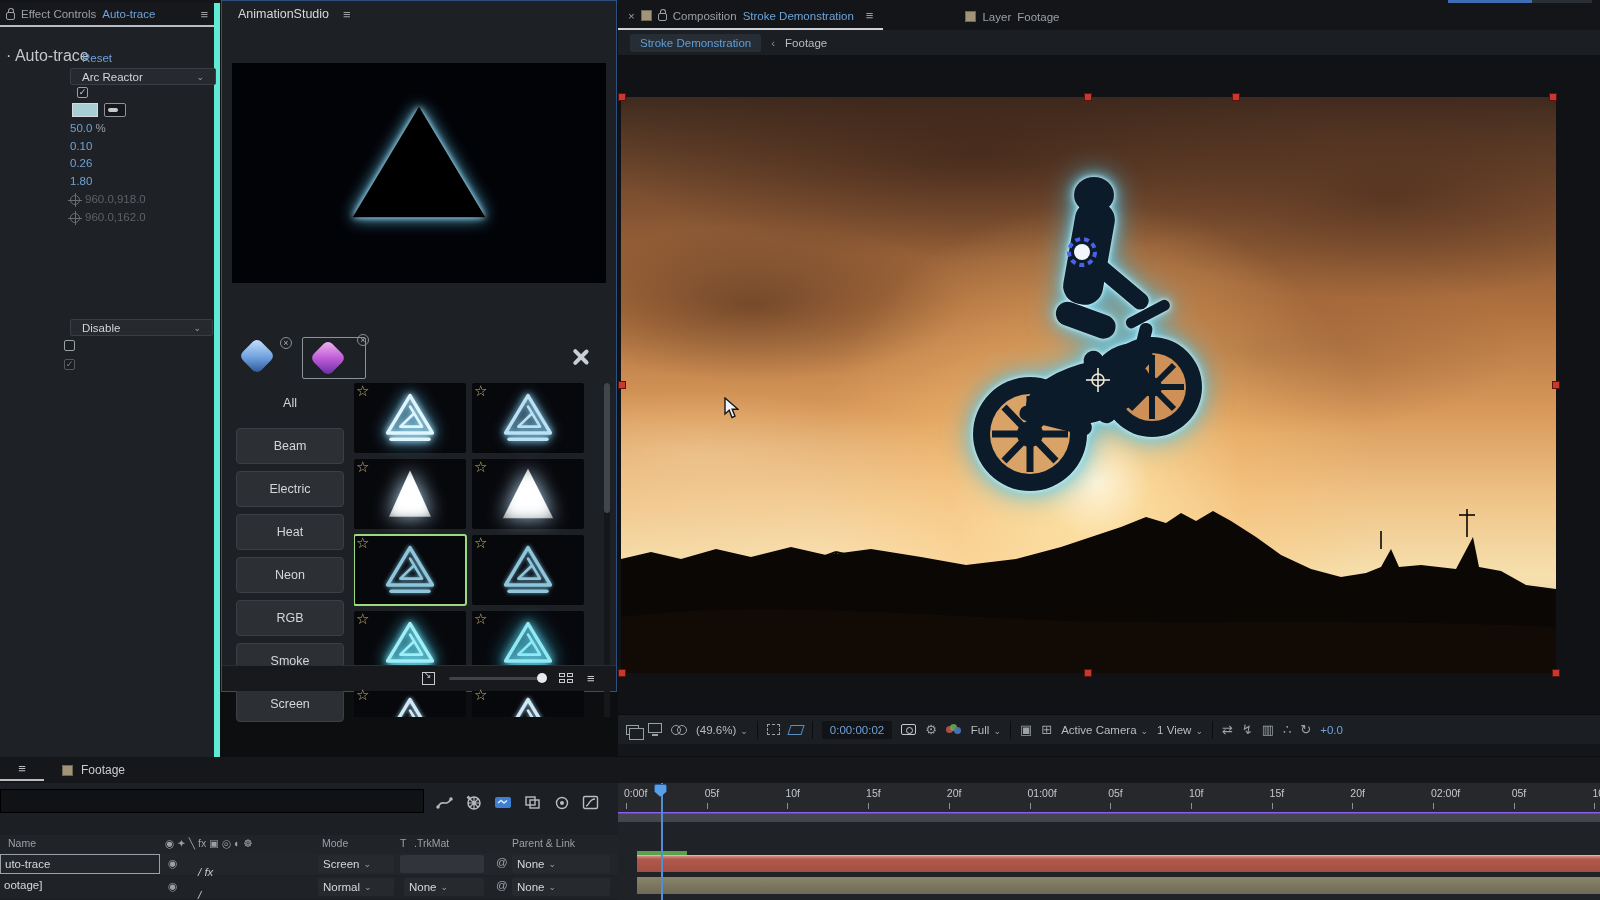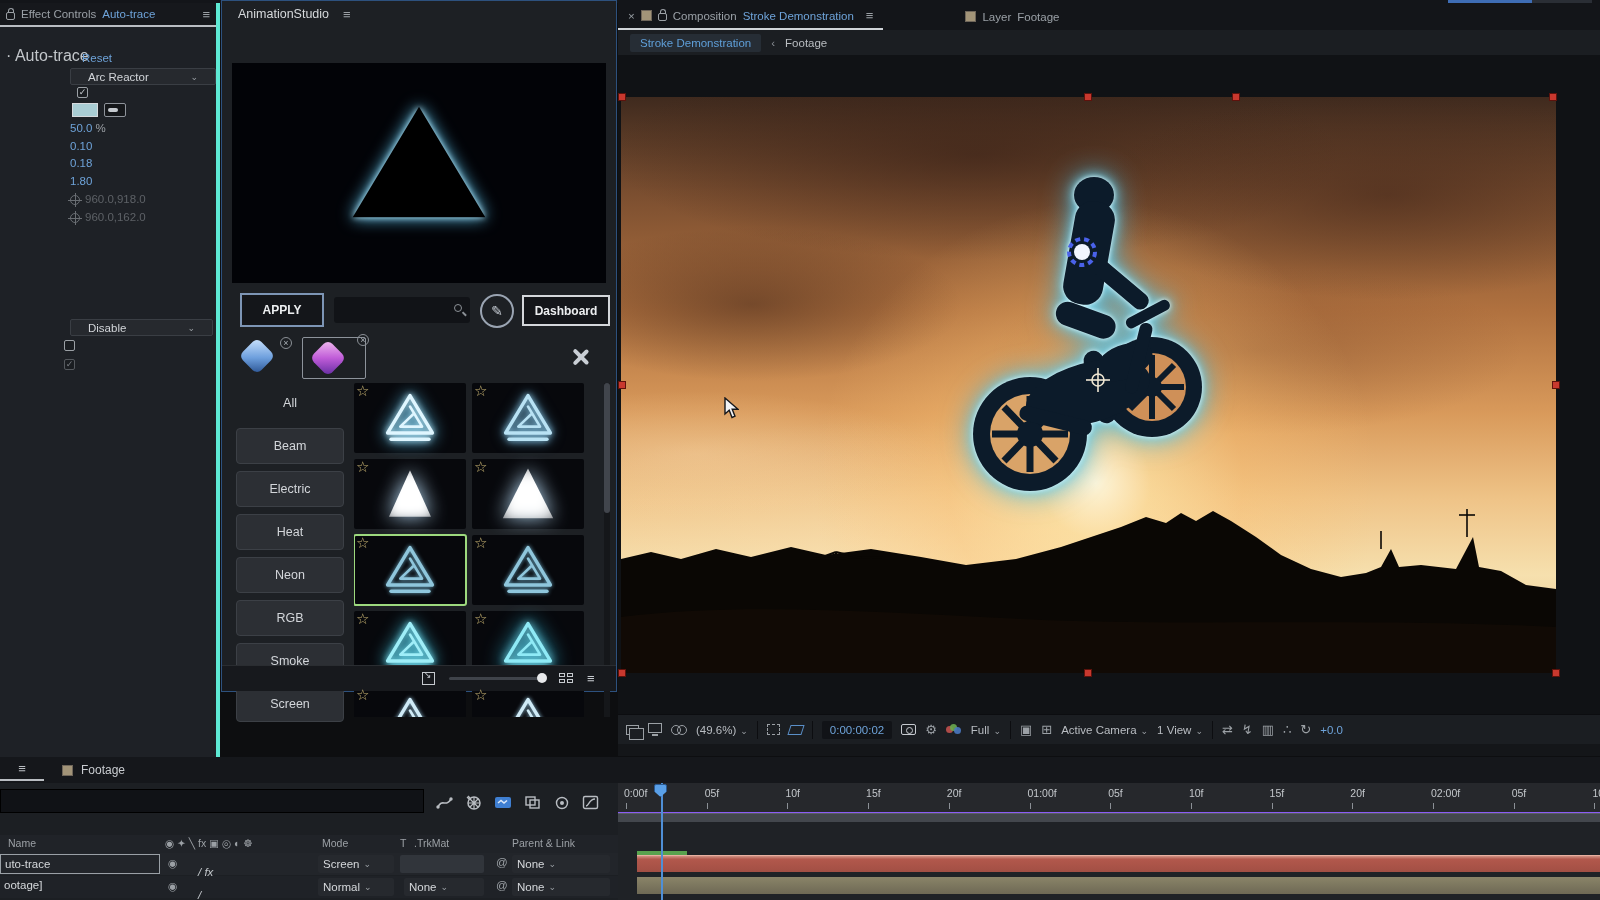--- a/index.html
+++ b/index.html
@@ -7,28 +7,28 @@
   #screen{position:relative;width:1600px;height:900px;background:#0d0e10;overflow:hidden;color:#c6cacf;}
   .abs{position:absolute;}
   .dim{color:#5d6166;}
   .blue{color:#6ea3d9;}
   .chev{font-size:9px;color:#9ba0a5;margin-left:4px;}
   
   #topstrip{left:0;top:0;width:1600px;height:3px;background:#131519;}
   #topstrip .seg-blue{position:absolute;left:1448px;top:0;width:84px;height:3px;background:#3e6db5;}
   #topstrip .seg-lt{position:absolute;left:1532px;top:0;width:60px;height:3px;background:#2a2e35;}
   
-  #ecpanel{left:0;top:3px;width:220px;height:754px;background:#1e2126;border-right:4px solid #5eead4;}
+  #ecpanel{left:0;top:3px;width:220px;height:754px;background:#1e2126;border-right:6px solid #5eead4;}
   #ecpanel .tabbar{position:absolute;left:0;top:0;width:100%;height:24px;background:#16181c;border-bottom:2px solid #b9bdc2;display:flex;align-items:center;gap:6px;padding:0 6px;font-size:11.5px;}
   .lockicon{display:inline-block;width:9px;height:8px;border:1.5px solid #9ba0a5;border-radius:2px;position:relative;margin-top:3px;}
   .lockicon:before{content:"";position:absolute;left:1px;top:-5px;width:4px;height:4px;border:1.5px solid #9ba0a5;border-bottom:none;border-radius:4px 4px 0 0;}
   .menu-glyph{color:#9ba0a5;font-size:13px;margin-left:auto;}
   #ecpanel .grouprow{position:absolute;left:6px;top:44px;font-size:16px;color:#c3c7cb;}
   .ec-row{position:absolute;left:70px;font-size:11.5px;}
-  .dropdown{background:#26292e;border:1px solid #3a3e44;border-radius:2px;height:17px;display:flex;align-items:center;padding:0 17px;font-size:11.5px;color:#d2d5d9;}
+  .dropdown{background:#26292e;border:1px solid #3a3e44;border-radius:2px;height:17px;display:flex;align-items:center;padding:0 11px;font-size:11.5px;color:#d2d5d9;}
   .dropdown .chev{margin-left:auto;}
   .cb{width:11px;height:11px;border:1.5px solid #9ba0a5;border-radius:2px;font-size:9px;line-height:9px;text-align:center;color:#c6cacf;background:#1a1d21;}
   .cb.dimmed{border-color:#55595e;color:#7b7f84;}
   .swatch{width:26px;height:14px;background:#a9cdd4;border:1px solid #d6dade;}
   .pickbox{width:22px;height:14px;background:#15171a;border:1px solid #8e939a;border-radius:2px;position:relative;}
   .pickbox:before{content:"";position:absolute;left:3px;top:4px;width:10px;height:4px;background:#c6cacf;border-radius:2px;}
   .xhair{display:inline-block;width:10px;height:10px;border:1px solid #6a6e73;border-radius:50%;position:relative;margin-right:5px;vertical-align:-2px;}
   .xhair:before{content:"";position:absolute;left:-3px;top:3.5px;width:14px;height:1px;background:#6a6e73;}
   .xhair:after{content:"";position:absolute;left:3.5px;top:-3px;width:1px;height:14px;background:#6a6e73;}
   
@@ -179,49 +179,41 @@
     <div class="ec-row cb" style="top:84px;left:77px">✓</div>
     <div class="ec-row" style="top:100px;left:72px;display:flex;gap:6px">
       <span class="swatch"></span>
       <span class="pickbox"></span>
     </div>
     <div class="ec-row" style="top:119px">
       <span class="blue">50.0</span>
       <span style="color:#9ba0a5">%</span>
     </div>
     <div class="ec-row blue" style="top:137px">0.10</div>
-    <div class="ec-row blue" style="top:154px">0.18</div>
+    <div class="ec-row blue" style="top:154px">0.26</div>
     <div class="ec-row blue" style="top:172px">1.80</div>
     <div class="ec-row dim" style="top:190px"><span class="xhair"></span><span>960.0,918.0</span></div>
     <div class="ec-row dim" style="top:208px"><span class="xhair"></span><span>960.0,162.0</span></div>
     <div class="ec-row dropdown" style="top:316px;width:143px">
       <span>Disable</span>
       <span class="chev">⌄</span>
     </div>
     <div class="ec-row cb" style="top:337px;left:64px"></div>
     <div class="ec-row cb dimmed" style="top:356px;left:64px">✓</div>
   </div>
 
   <div class="abs" id="aspanel">
     <div class="hdr">
       <span>AnimationStudio</span>
       <span class="menu-glyph" style="margin-left:4px">≡</span>
     </div>
     <div class="preview">
       <span class="tri v-bright" id="preview-tri">
           <svg viewBox="0 0 100 94" width="170" height="160">g fill="none" stroke="currentColor" stroke-linejoin="round" stroke-linecap="round"&gt;<path d="M50 8 L89 73 L11 73 Z" stroke-width="6"></path><path d="M50 27 L71 62 L33 62 L56 40" stroke-width="4.5"></path><path d="M17 84 L83 84" stroke-width="6"></path></svg>
         </span>
-    </div>
-    <div class="toolrow">
-      <div class="btn bluish abs" style="left:18px;top:0;width:84px;height:34px">APPLY</div>
-      <div class="searchbox">
-          <span class="mag"></span>
-        </div>
-      <div class="pencircle">✎</div>
-      <div class="btn abs" style="left:300px;top:2px;width:88px;height:31px">Dashboard</div>
     </div>
     <div class="packrow">
       <div class="abs" style="left:22px;top:6px">
           <span class="gem bluegem" style="display:block"></span>
         </div>
       <div class="packx" style="left:58px;top:0">×</div>
       <div class="selpack">
         <span class="gem purplegem" style="display:block;margin:7px 0 0 12px"></span>
         <span class="packx" style="right:-4px;top:-4px">×</span>
       </div>

